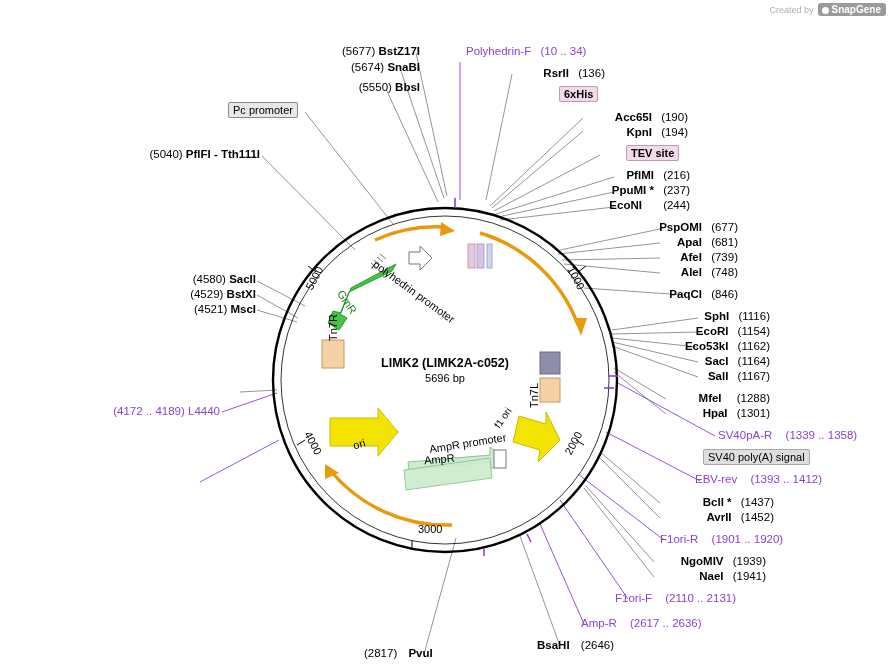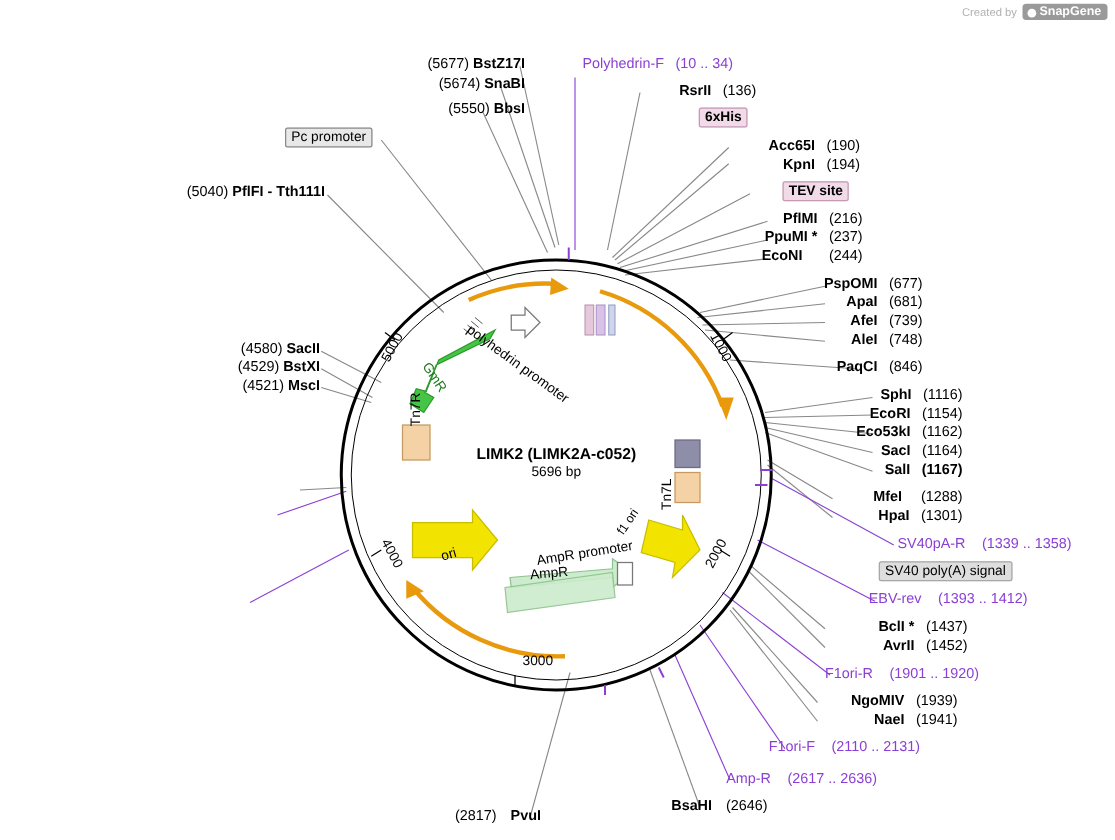--- a/index.html
+++ b/index.html
@@ -295,20 +295,24 @@
   </div>
   <div class="lbl rt" style="left:86px; top:288px; width:170px;">
     <span class="pos">(4529)</span>
     <span class="enz">BstXI</span>
   </div>
   <div class="lbl rt" style="left:86px; top:303px; width:170px;">
     <span class="pos">(4521)</span>
     <span class="enz">MscI</span>
   </div>
 
+  <div class="lbl rt purple" style="left:20px; top:405px; width:200px;">
+    <span class="enz">(4172 .. 4189)</span>
+    <span class="pos">L4440</span>
+  </div>
 
   <div class="lbl purple" style="left:466px; top:45px;">
     <span class="enz">Polyhedrin-F</span>
     <span class="pos" style="margin-left:6px;">(10 .. 34)</span>
   </div>
   <div class="lbl rt" style="left:440px; top:67px; width:165px;">
     <span class="enz">RsrII</span>
     <span class="pos" style="margin-left:6px;">(136)</span>
   </div>
 
@@ -374,21 +378,21 @@
   <div class="lbl rt" style="left:640px; top:340px; width:130px;">
     <span class="enz">Eco53kI</span>
     <span class="pos" style="margin-left:6px;">(1162)</span>
   </div>
   <div class="lbl rt" style="left:640px; top:355px; width:130px;">
     <span class="enz">SacI</span>
     <span class="pos" style="margin-left:6px;">(1164)</span>
   </div>
   <div class="lbl rt" style="left:640px; top:370px; width:130px;">
     <span class="enz">SalI</span>
-    <span class="pos" style="margin-left:6px;font-weight:bold;">(1167)</span>
+    <span class="pos" style="margin-left:6px;">(1167)</span>
   </div>
 
   <div class="lbl rt" style="left:640px; top:392px; width:130px;">
     <span class="enz">MfeI</span>
     <span class="pos" style="margin-left:12px;">(1288)</span>
   </div>
   <div class="lbl rt" style="left:640px; top:407px; width:130px;">
     <span class="enz">HpaI</span>
     <span class="pos" style="margin-left:6px;">(1301)</span>
   </div>

